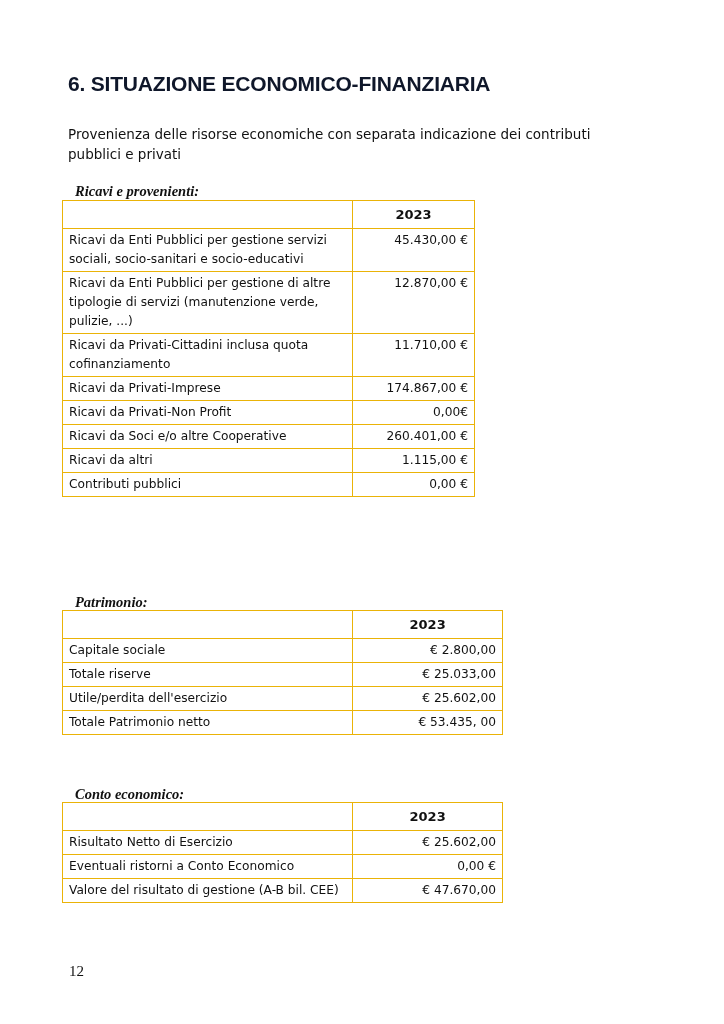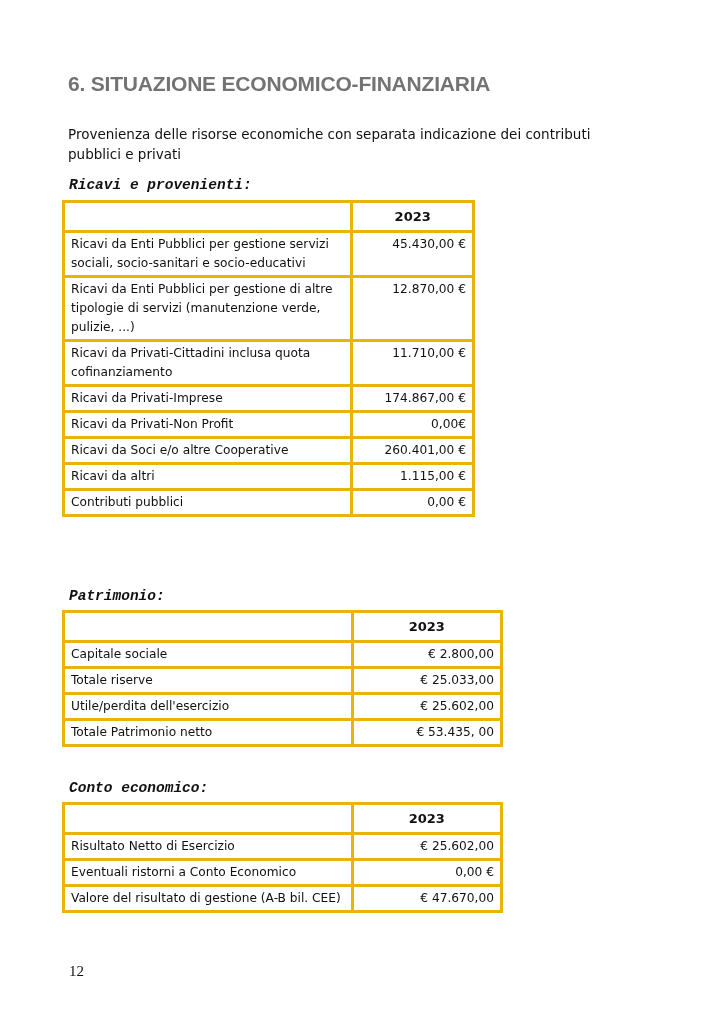--- a/index.html
+++ b/index.html
@@ -1,37 +1,37 @@
 <!DOCTYPE html>
 <html><head>
   <meta charset="utf-8">
   <style>
     html, body { margin: 0; padding: 0; background: #ffffff; }
     body { width: 724px; height: 1024px; position: relative; overflow: hidden; font-family: "DejaVu Sans", sans-serif; color: #111; }
     .heading {
       position: absolute; left: 68px; top: 72px; margin: 0;
       font-family: "Liberation Sans", sans-serif; font-weight: bold;
-      font-size: 21px; color: #737373; letter-spacing: -0.2px;
+      font-size: 21px; color: #0f172a; letter-spacing: -0.2px;
     }
     .subheading {
       position: absolute; left: 68px; top: 124px; width: 560px; margin: 0;
       font-family: "DejaVu Sans", sans-serif; font-weight: normal; font-size: 13.5px;
       line-height: 20px; color: #111;
     }
     .section-label {
-      position: absolute; left: 69px; margin: 0;
-      font-family: Liberation Mono, monospace; font-weight: bold; font-style: italic;
+      position: absolute; left: 69px; margin: 6px;
+      font-family: Liberation Serif, serif; font-weight: bold; font-style: italic;
       font-size: 14.5px; color: #111;
     }
     table.fin {
       position: absolute; left: 62px; border-collapse: collapse;
       font-family: "DejaVu Sans", sans-serif; font-size: 12.2px; color: #111;
     }
     table.fin td, table.fin th {
-      border: 3px solid #eab308; padding: 2px 6px; vertical-align: top; line-height: 19px;
+      border: 1px solid #eab308; padding: 2px 6px; vertical-align: top; line-height: 19px;
     }
     table.fin th { font-weight: bold; font-size: 13px; height: 23px; vertical-align: middle; }
     table.fin td.val { text-align: right; white-space: nowrap; }
     table.fin th.year { text-align: center; }
     .page-number {
       position: absolute; left: 69px; top: 963px; margin: 0;
       font-family: "Liberation Serif", serif; font-size: 15px; color: #111;
     }
   </style>
 </head>

